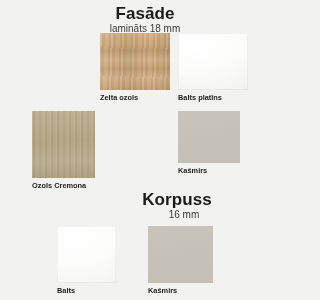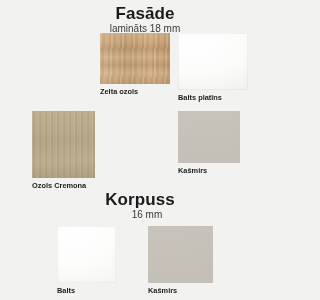--- a/index.html
+++ b/index.html
@@ -41,21 +41,21 @@
     color: #3a3a3a;
     line-height: 10px;
     margin: 0;
     margin-top: 1px;
   }
 
   #fasade-head { top: 4px; }
   #fasade-head .title { padding-left: 12px; }
   #fasade-head .sub   { padding-left: 12px; }
 
-  #korpuss-head { top: 190px; }
+  #korpuss-head { top: 190px; margin-left: 37px; }
   #korpuss-head .title { padding-left: 2px; }
   #korpuss-head .sub   { padding-left: 16px; }
 
   
   .swatch {
     position: absolute;
     box-sizing: border-box;
   }
   .swatch .chip {
     width: 100%;
@@ -132,21 +132,21 @@
 </head>
 <body>
 
 <div class="page">
 
   <div class="section-head" id="fasade-head">
     <div class="title">Fasāde</div>
     <div class="sub">lamināts 18 mm</div>
   </div>
 
-  <div class="swatch" style="left:100px; top:33px; width:70px; height:51px;">
+  <div class="swatch" style="left:100px; top:33px; width:70px; height:57px;">
     <div class="chip chip-zelta-ozols"></div>
     <div class="caption">Zelta ozols</div>
   </div>
 
   <div class="swatch" style="left:178px; top:33px; width:70px; height:57px;">
     <div class="chip chip-balts-platins"></div>
     <div class="caption">Balts platīns</div>
   </div>
 
   <div class="swatch" style="left:32px; top:111px; width:63px; height:67px;">

